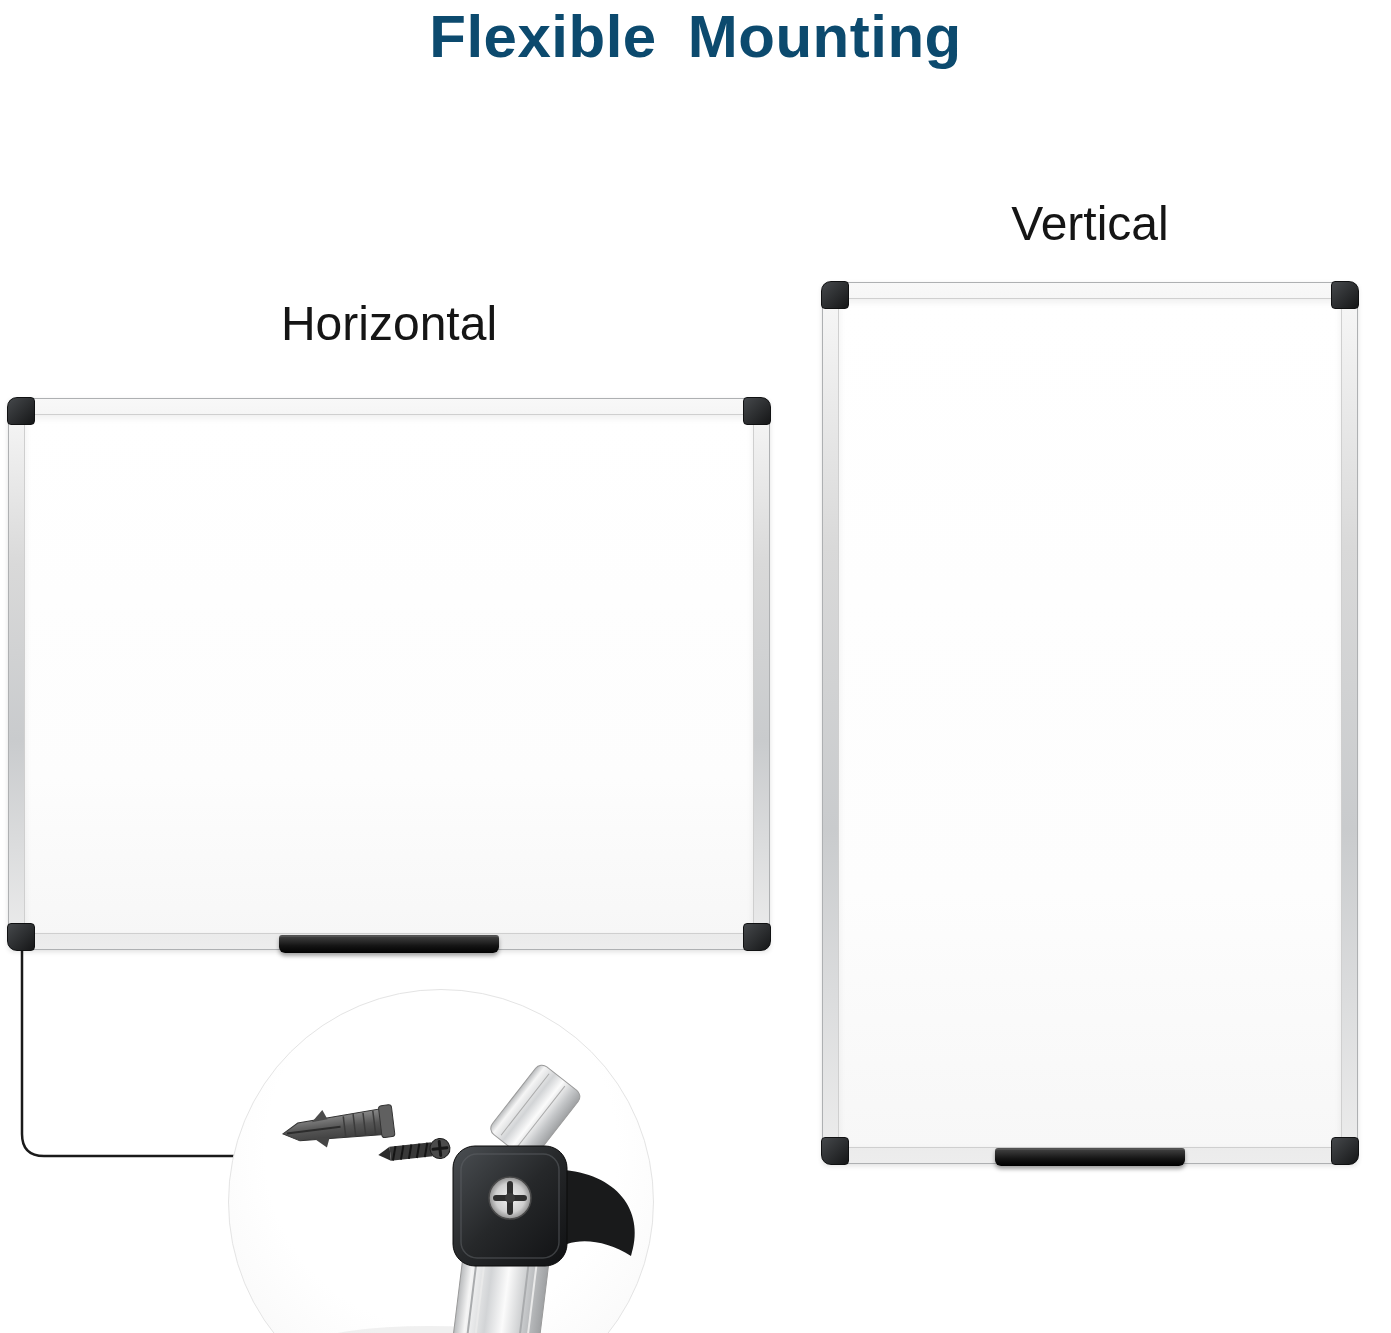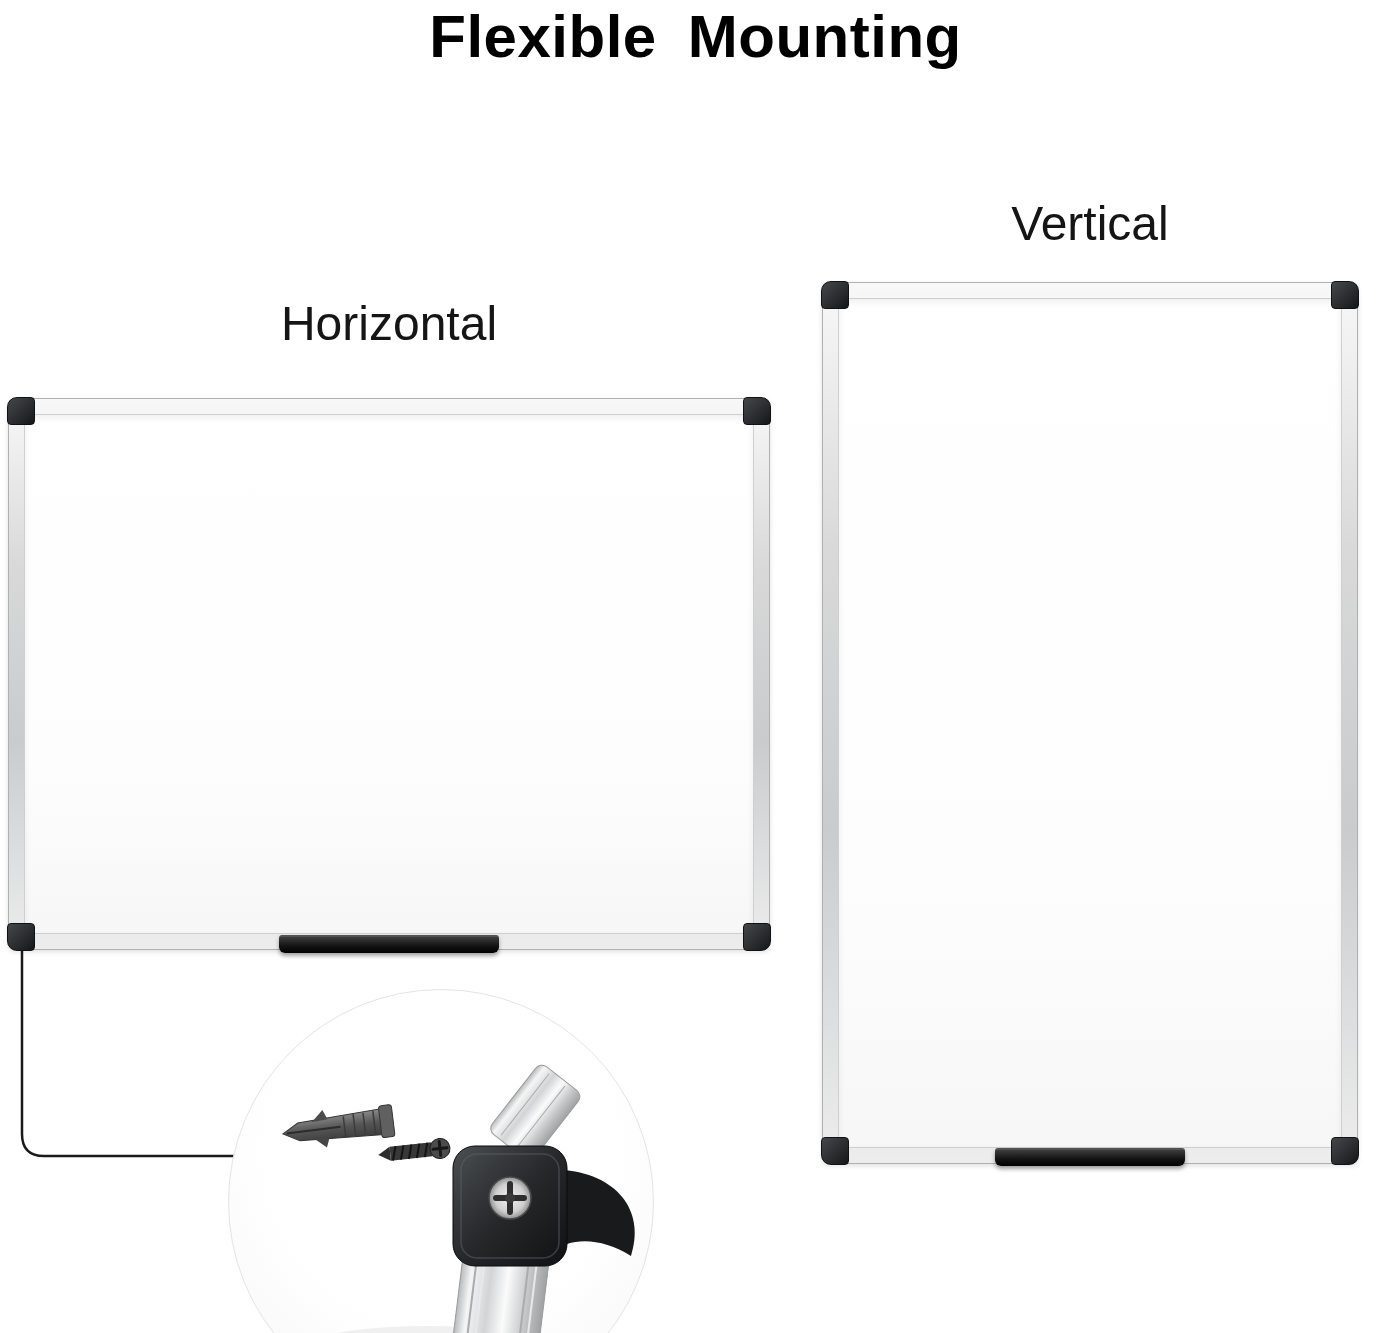--- a/index.html
+++ b/index.html
@@ -17,21 +17,21 @@
     background:#ffffff;
     overflow:hidden;
     font-family:"Liberation Sans", sans-serif;
     color:var(--text);
   }
   .title{
     position:absolute;top:0;left:0;right:0;
     text-align:center;
     font-size:60px;line-height:74px;font-weight:700;
     letter-spacing:0.5px;word-spacing:14px;
-    color:#000000;
+    color:#0c4a6e;
   }
   .board-label{
     position:absolute;text-align:center;
     font-size:48px;font-weight:400;color:#151515;
   }
   .label-horizontal{left:8px;width:762px;top:296px;}
   .label-vertical{left:822px;width:536px;top:196px;}
 
   .board{
     position:absolute;

